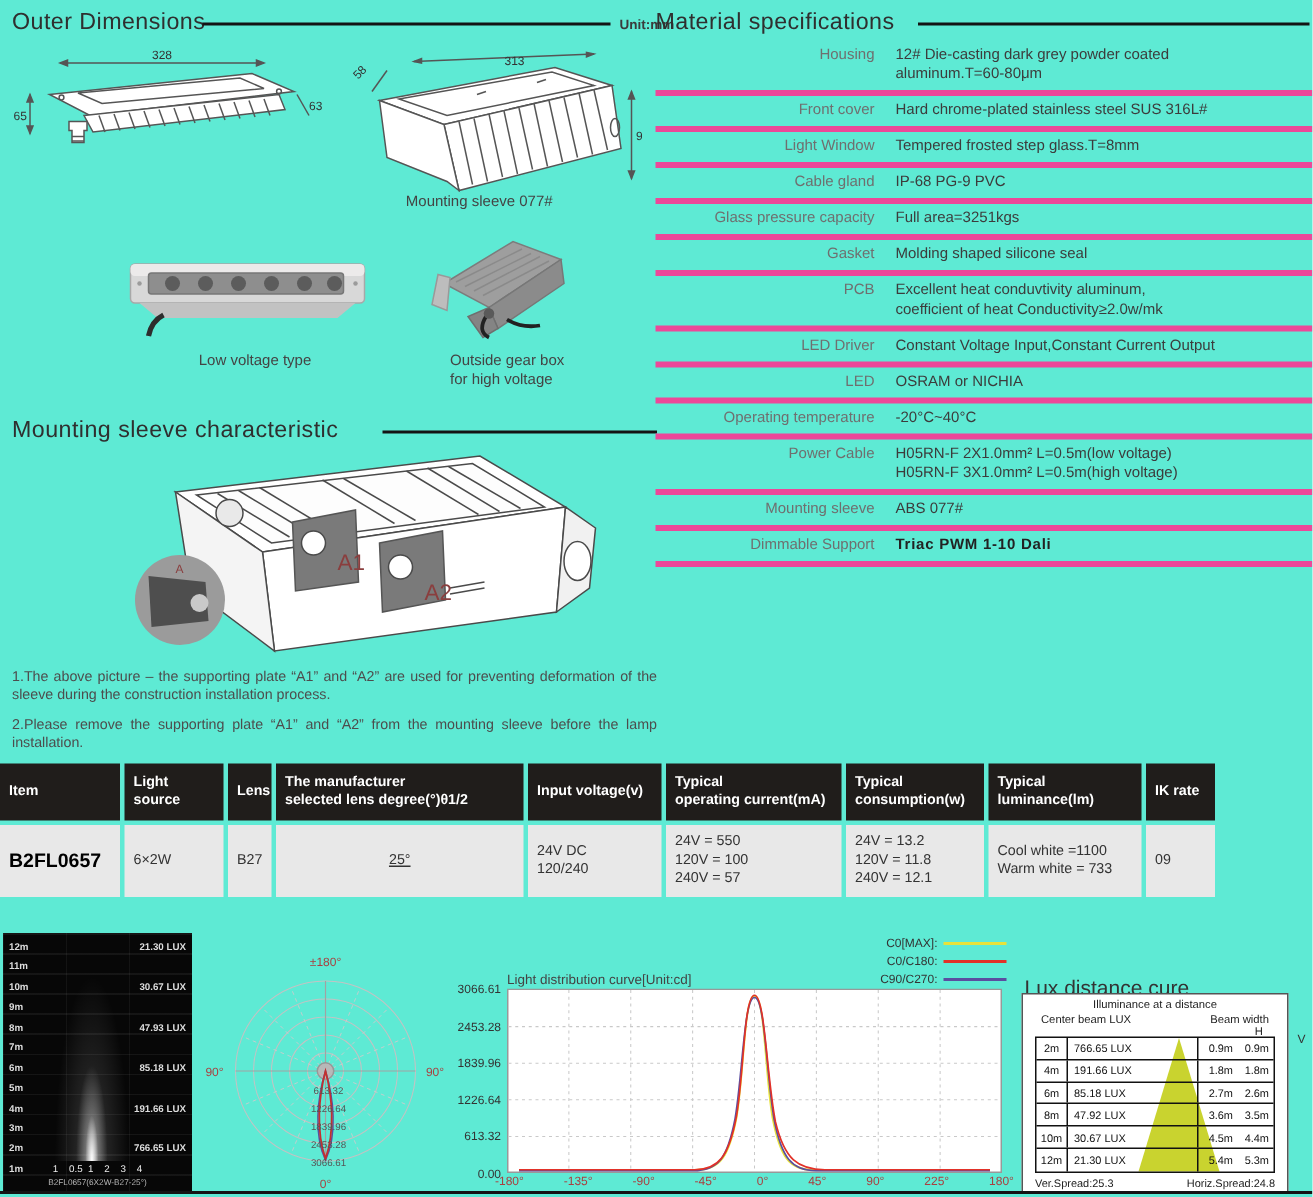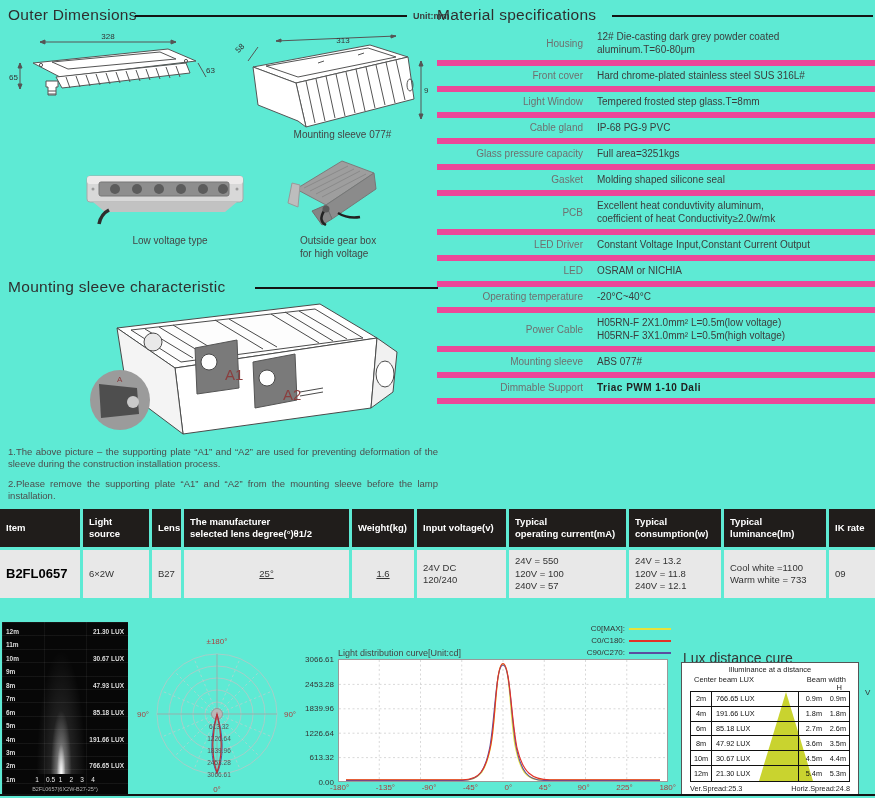--- a/index.html
+++ b/index.html
@@ -6,21 +6,21 @@
   html,body { background:#fff; }
   body { font-family:"Liberation Sans", sans-serif; color:#333; }
   #page { position:relative; width:875px; height:798px; background:#5eead4; overflow:hidden; }
 
   .sec-title { position:absolute; font-size:15.5px; color:#2f2f2f; letter-spacing:.3px; }
   .sec-line  { position:absolute; height:2px; background:#141414; }
   .unit      { position:absolute; font-size:9px; color:#3b3b3b;font-weight:bold; }
 
   
   #mat-table { position:absolute; left:437px; top:27px; width:438px; }
-  .mat-row   { display:flex; border-bottom:6px solid #ec4899; padding:3px 0 4px; align-items:center; }
+  .mat-row   { display:flex; border-bottom:4px solid #ec4899; padding:3px 0 4px; }
   .mat-label { width:160px; text-align:right; padding-right:14px; color:#6f6f6f; font-size:10px; line-height:1.3; }
   .mat-value { flex:1; color:#3c3c3c; font-size:10px; white-space:pre-line; line-height:1.3; }
   #mat-table .mat-row:last-child .mat-value { font-weight:bold; color:#222; letter-spacing:.5px; }
 
   
   .caption { position:absolute; font-size:10px; color:#444; text-align:center; white-space:pre-line; line-height:1.3; }
   .note { position:absolute; left:8px; width:430px; font-size:9.5px; color:#4d4d4d; line-height:1.3; text-align:justify; }
 
   
   #spec-table { position:absolute; left:0; top:509px; width:875px; display:flex; }
@@ -159,21 +159,21 @@
       <polygon points="25,34 68,50 78,94 70,88 30,72" fill="#fff"></polygon>
       <ellipse cx="182" cy="52" rx="3" ry="6"></ellipse>
       <line x1="30" y1="14" x2="20" y2="28"></line>
       <line x1="193" y1="28" x2="193" y2="86"></line>
         <path d="M193,28 l-2,5 h4 z M193,86 l-2,-5 h4 z" fill="#555"></path>
     </g>
     <text x="115" y="10" font-size="8" fill="#333" text-anchor="middle">313</text>
     <text x="8" y="18" font-size="8" fill="#333" transform="rotate(-45 12 16)">58</text>
     <text x="196" y="60" font-size="8" fill="#333">90</text>
   </svg>
-  <div class="caption" style="left:250px; top:128px; width:185px;">Mounting sleeve 077#</div>
+  <div class="caption" style="left:227px; top:128px; width:185px;">Mounting sleeve 077#</div>
 
   <svg style="position:absolute; left:85px; top:160px;" width="162" height="70" viewBox="0 0 162 70">
     <rect x="2" y="16" width="156" height="26" rx="3" fill="#d8d8d8" stroke="#a8a8a8"></rect>
     <rect x="2" y="16" width="156" height="8" rx="3" fill="#eceaea"></rect>
     <rect x="14" y="22" width="130" height="14" rx="2" fill="#8e8e8e" stroke="#777"></rect>
     <circle cx="30" cy="29" r="5" fill="#5c5c5c"></circle>
       <circle cx="52" cy="29" r="5" fill="#5c5c5c"></circle>
     <circle cx="74" cy="29" r="5" fill="#5c5c5c"></circle>
       <circle cx="96" cy="29" r="5" fill="#5c5c5c"></circle>
     <circle cx="118" cy="29" r="5" fill="#5c5c5c"></circle>
@@ -325,24 +325,20 @@
       </div>
     <div class="spec-col w2">
         <div class="spec-h">Lens</div>
         <div class="spec-b">B27</div>
       </div>
     <div class="spec-col w3">
         <div class="spec-h">The manufacturer
 selected lens degree(°)θ1/2</div>
         <div class="spec-b center">25°</div>
       </div>
-    <div class="spec-col w4">
-        <div class="spec-h">Weight(kg)</div>
-        <div class="spec-b center">1.6</div>
-      </div>
     <div class="spec-col w5">
         <div class="spec-h">Input voltage(v)</div>
         <div class="spec-b">24V DC
 120/240</div>
       </div>
     <div class="spec-col w6">
         <div class="spec-h">Typical
 operating current(mA)</div>
         <div class="spec-b">24V  =  550
 120V =  100

